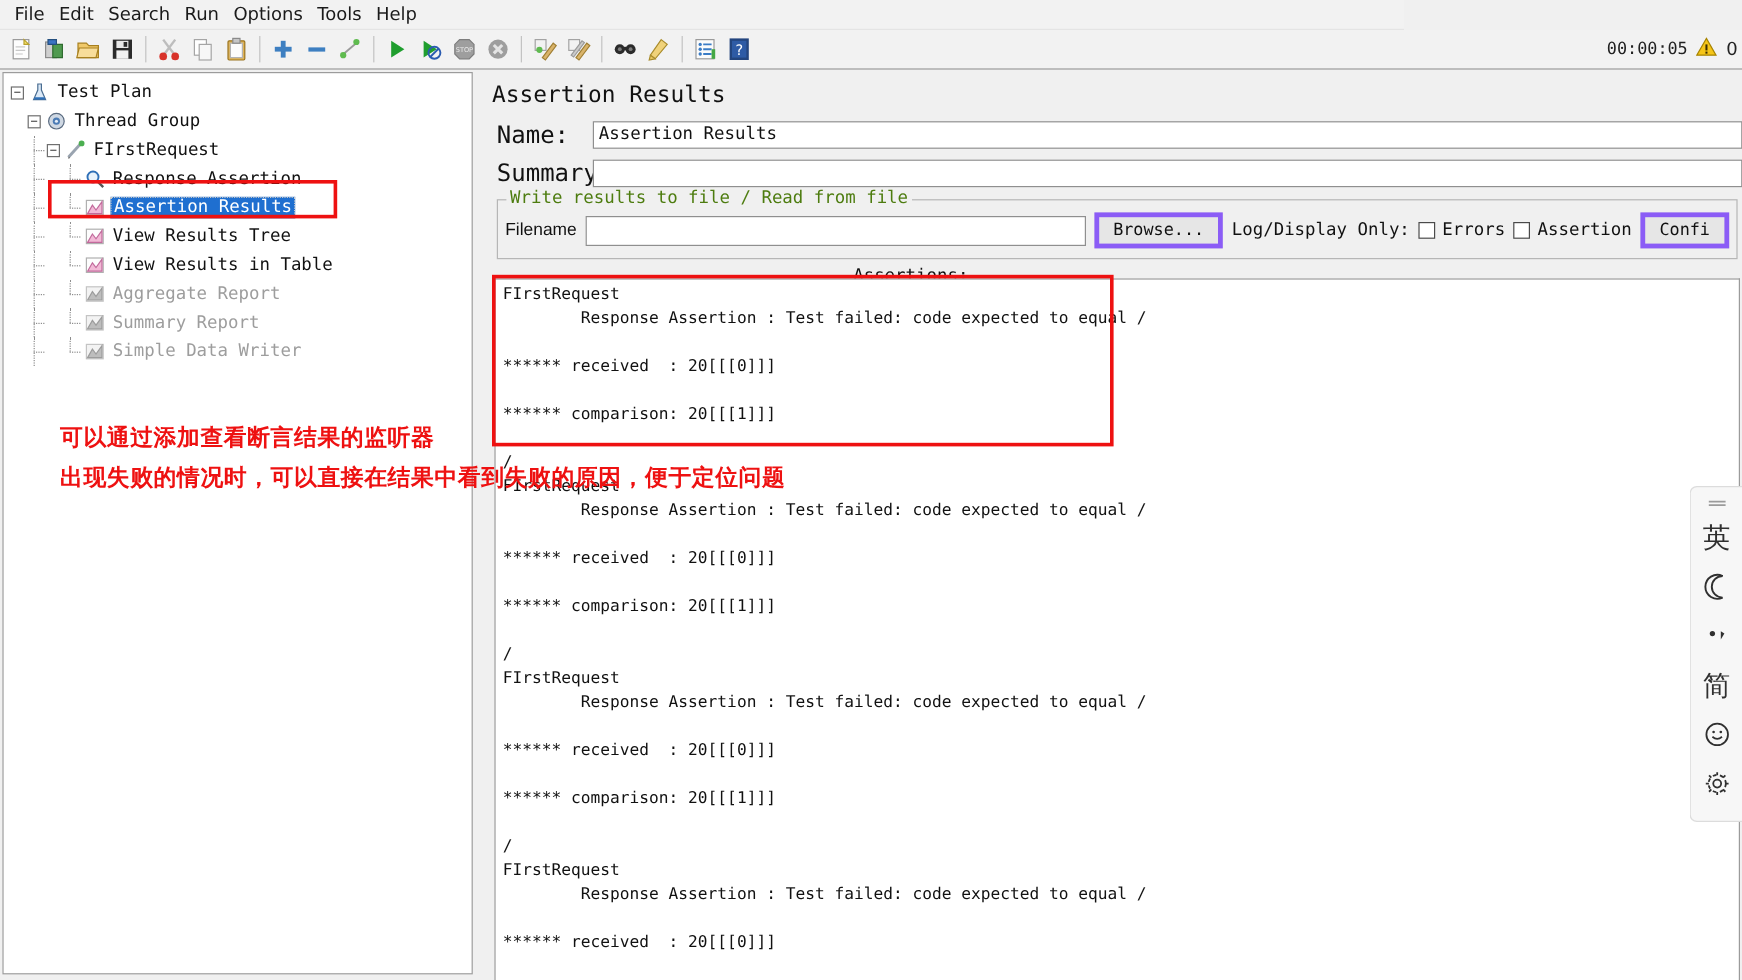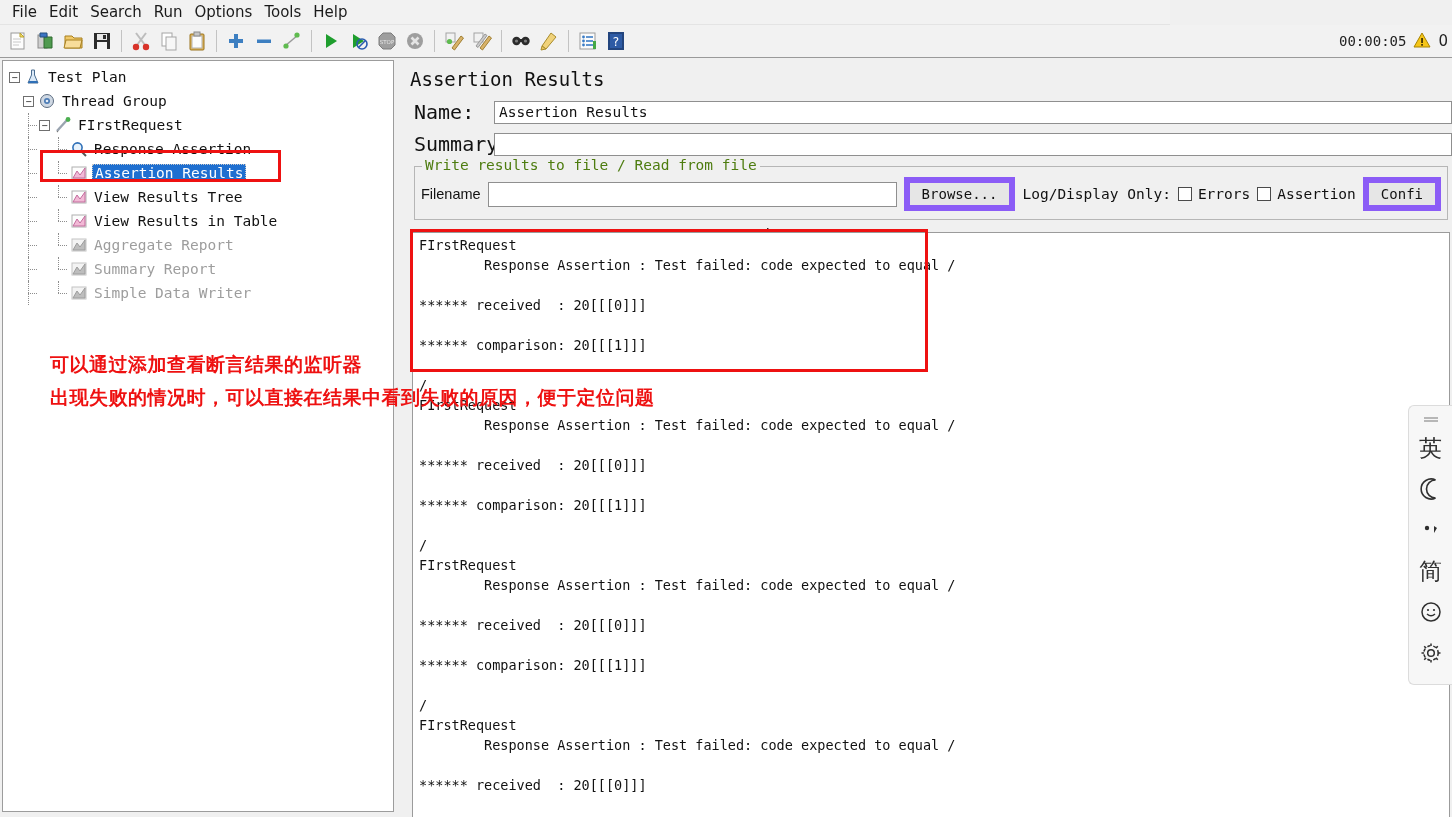--- a/index.html
+++ b/index.html
@@ -161,21 +161,21 @@
     font-size: 14.5px; color: #111; flex: none;
   }
   .file-input {
     flex: 1; height: 25px;
     background: #fff; border: 1px solid #8f8f8f;
     font-family: "DejaVu Sans Mono", monospace; font-size: 14px;
     padding: 0 4px; outline: none;
   }
   .btn {
     background: #e6e6e6;
-    border: 6px solid #8b5cf6;
+    border: 4px solid #8b5cf6;
     font-family: "DejaVu Sans Mono", monospace;
     font-size: 14px; color: #111;
     padding: 3px 12px; cursor: default;
     white-space: nowrap;
   }
   .chk-group { display: flex; align-items: center; gap: 6px; }
   .chk-lbl {
     font-family: "DejaVu Sans Mono", monospace;
     font-size: 14.5px; color: #111; white-space: nowrap;
   }

